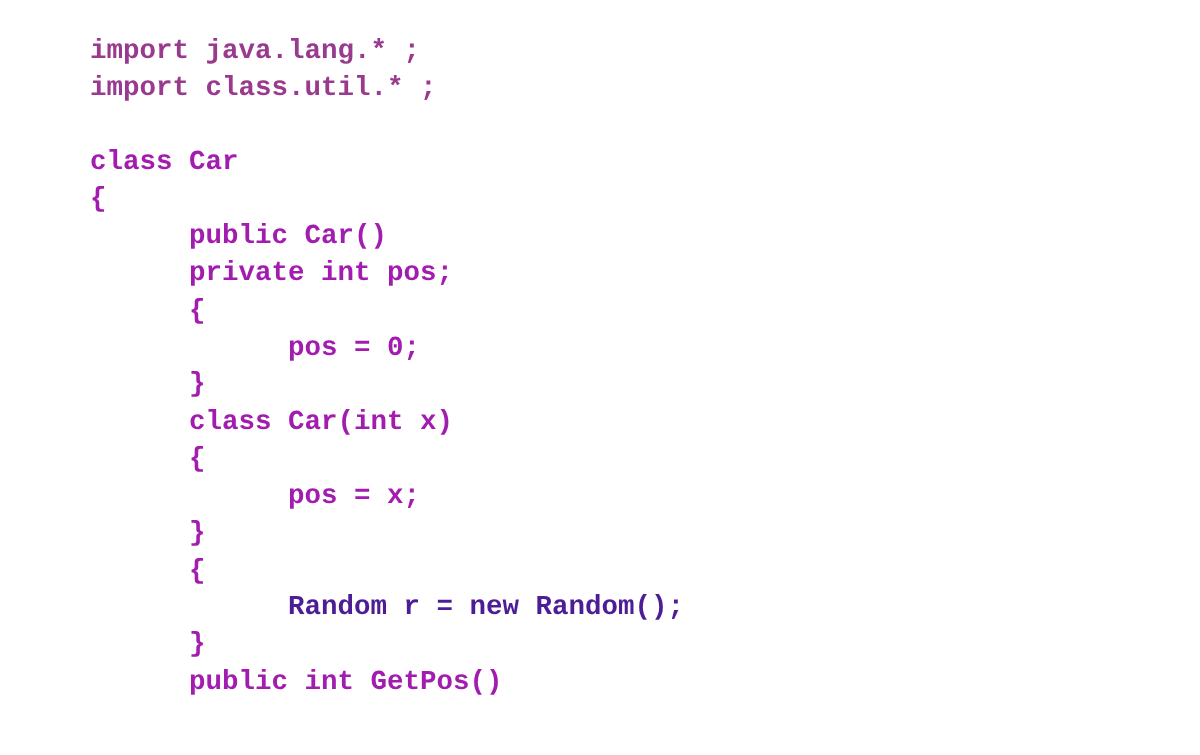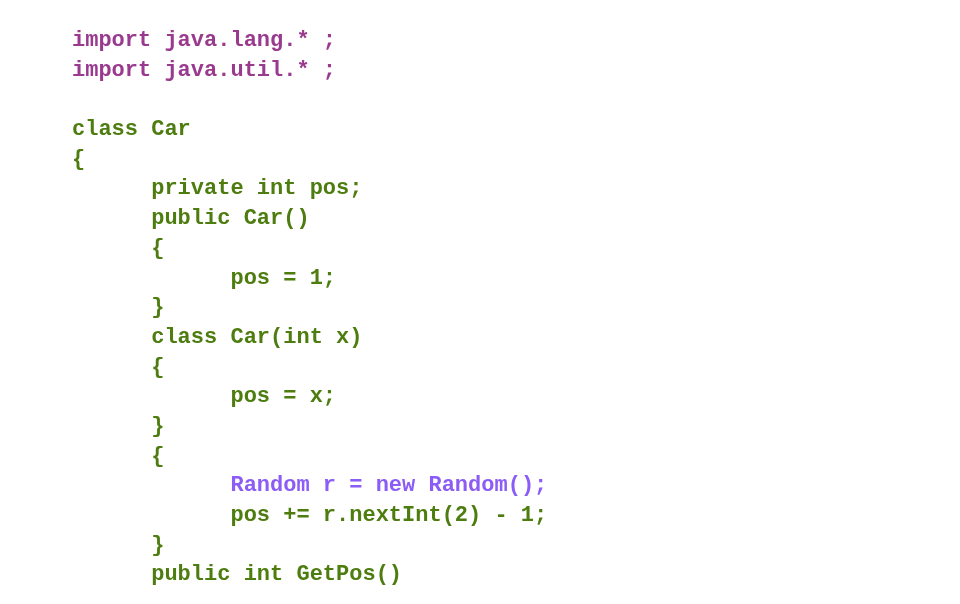--- a/index.html
+++ b/index.html
@@ -11,42 +11,41 @@
     font-family: "Courier New", Courier, monospace;
     font-size: 22px;
     line-height: 1.35;
     font-weight: bold;
     color: #000000;
   }
   .page {
     padding: 26px 0 0 72px;
   }
   .purple { color: #9a3a8e; }
-  .blue   { color: #8b5cf6; }
-  .black  { color: #4d7c0f; }
+  .blue   { color: #4c1d95; }
+  .black  { color: #a21caf; }
   .nowrap { white-space: pre; }
   .line   { white-space: pre; }
 </style>
 </head>
 <body>
 
 <div class="page">
   <div class="line purple">import java.lang.* ;</div>
-  <div class="line purple">import java.util.* ;</div>
+  <div class="line purple">import class.util.* ;</div>
   <div class="line">&nbsp;</div>
   <div class="line black">class Car</div>
   <div class="line black">{</div>
+  <div class="line black">      public Car()</div>
   <div class="line black">      private int pos;</div>
-  <div class="line black">      public Car()</div>
   <div class="line black">      {</div>
-  <div class="line black">            pos = 1;</div>
+  <div class="line black">            pos = 0;</div>
   <div class="line black">      }</div>
   <div class="line black">      class Car(int x)</div>
   <div class="line black">      {</div>
   <div class="line black">            pos = x;</div>
   <div class="line black">      }</div>
   <div class="line black">      {</div>
   <div class="line nowrap"><span class="black">            </span><span class="blue">Random r = new Random();</span></div>
-  <div class="line black">            pos += r.nextInt(2) - 1;</div>
   <div class="line black">      }</div>
   <div class="line black">      public int GetPos()</div>
 
 </div>
 
 </body></html>

